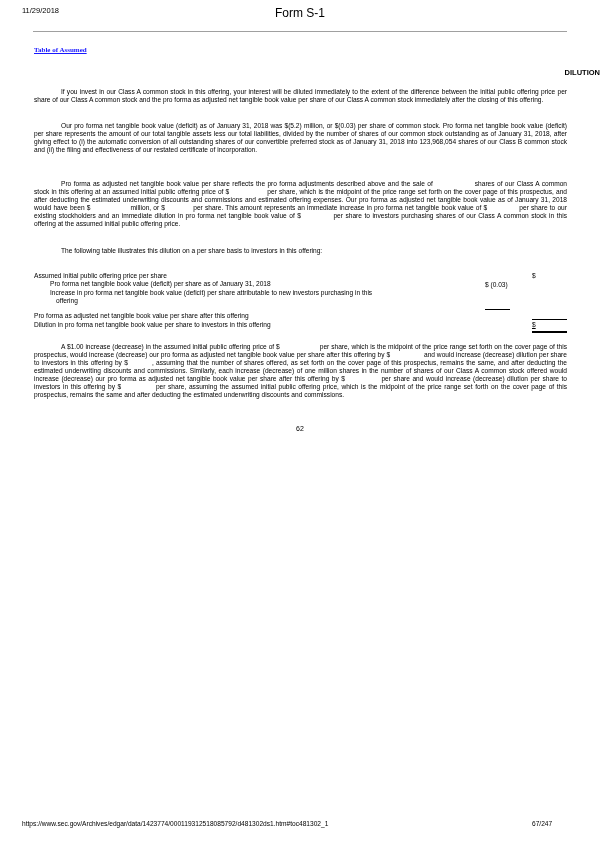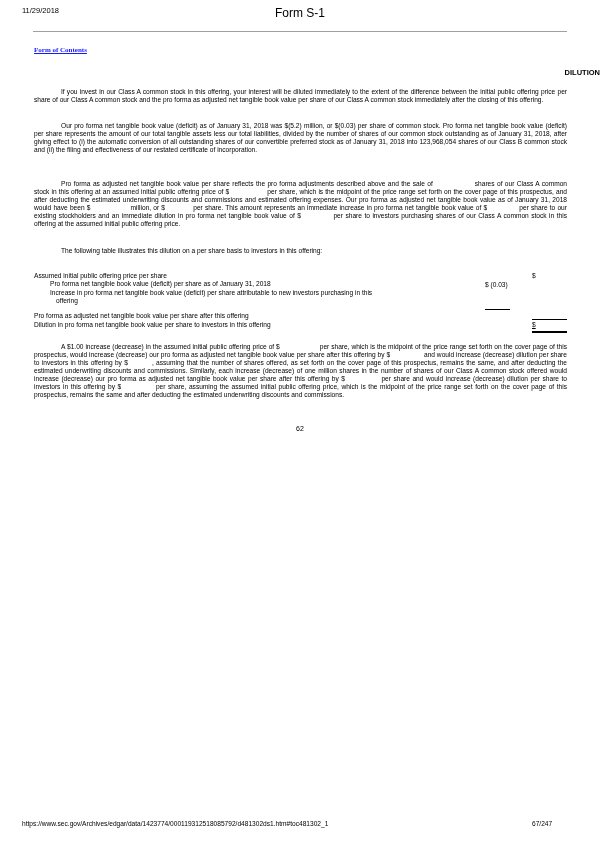--- a/index.html
+++ b/index.html
@@ -24,21 +24,21 @@
     .ftr-url { position: absolute; left: 22px; top: 820px; font-size: 6.6px; }
     .ftr-page { position: absolute; left: 532px; top: 820px; font-size: 6.6px; }
   </style>
 </head>
 <body>
 
 <div class="hdr-date">11/29/2018</div>
 <div class="hdr-title">Form S-1</div>
 <div class="hdr-rule"></div>
 
-<a class="toc">Form of Contents</a>
+<a class="toc">Table of Assumed</a>
 
 <div class="heading">DILUTION</div>
 
 <div class="para" style="top:88px;"><span class="ind"></span><span>If you invest in our Class A common stock in this offering, your interest will be diluted immediately to the extent of the difference between the initial public offering price per share of our Class A common stock and the pro forma as adjusted net tangible book value per share of our Class A common stock immediately after the closing of this offering.</span></div>
 
 <div class="para" style="top:122px;"><span class="ind"></span><span>Our pro forma net tangible book value (deficit) as of January 31, 2018 was $(5.2) million, or $(0.03) per share of common stock. Pro forma net tangible book value (deficit) per share represents the amount of our total tangible assets less our total liabilities, divided by the number of shares of our common stock outstanding as of January 31, 2018, after giving effect to (i) the automatic conversion of all outstanding shares of our convertible preferred stock as of January 31, 2018 into 123,968,054 shares of our Class B common stock and (ii) the filing and effectiveness of our restated certificate of incorporation.</span></div>
 
 <div class="para" style="top:180px;"><span class="ind"></span><span>Pro forma as adjusted net tangible book value per share reflects the pro forma adjustments described above and the sale of</span><span class="gap" style="width:42px;"></span><span>shares of our Class A common stock in this offering at an assumed initial public offering price of $</span><span class="gap" style="width:36px;"></span> <span>per share, which is the midpoint of the price range set forth on the cover page of this prospectus, and after deducting the estimated underwriting discounts and commissions and estimated offering expenses. Our pro forma as adjusted net tangible book value as of January 31, 2018 would have been $</span><span class="gap" style="width:38px;"></span> <span>million, or $</span><span class="gap" style="width:26px;"></span> <span>per share. This amount represents an immediate increase in pro forma net tangible book value of $</span><span class="gap" style="width:30px;"></span> <span>per share to our existing stockholders and an immediate dilution in pro forma net tangible book value of $</span><span class="gap" style="width:30px;"></span> <span>per share to investors purchasing shares of our Class A common stock in this offering at the assumed initial public offering price.</span></div>
 
 <div class="para" style="top:247px;"><span class="ind"></span><span>The following table illustrates this dilution on a per share basis to investors in this offering:</span></div>

